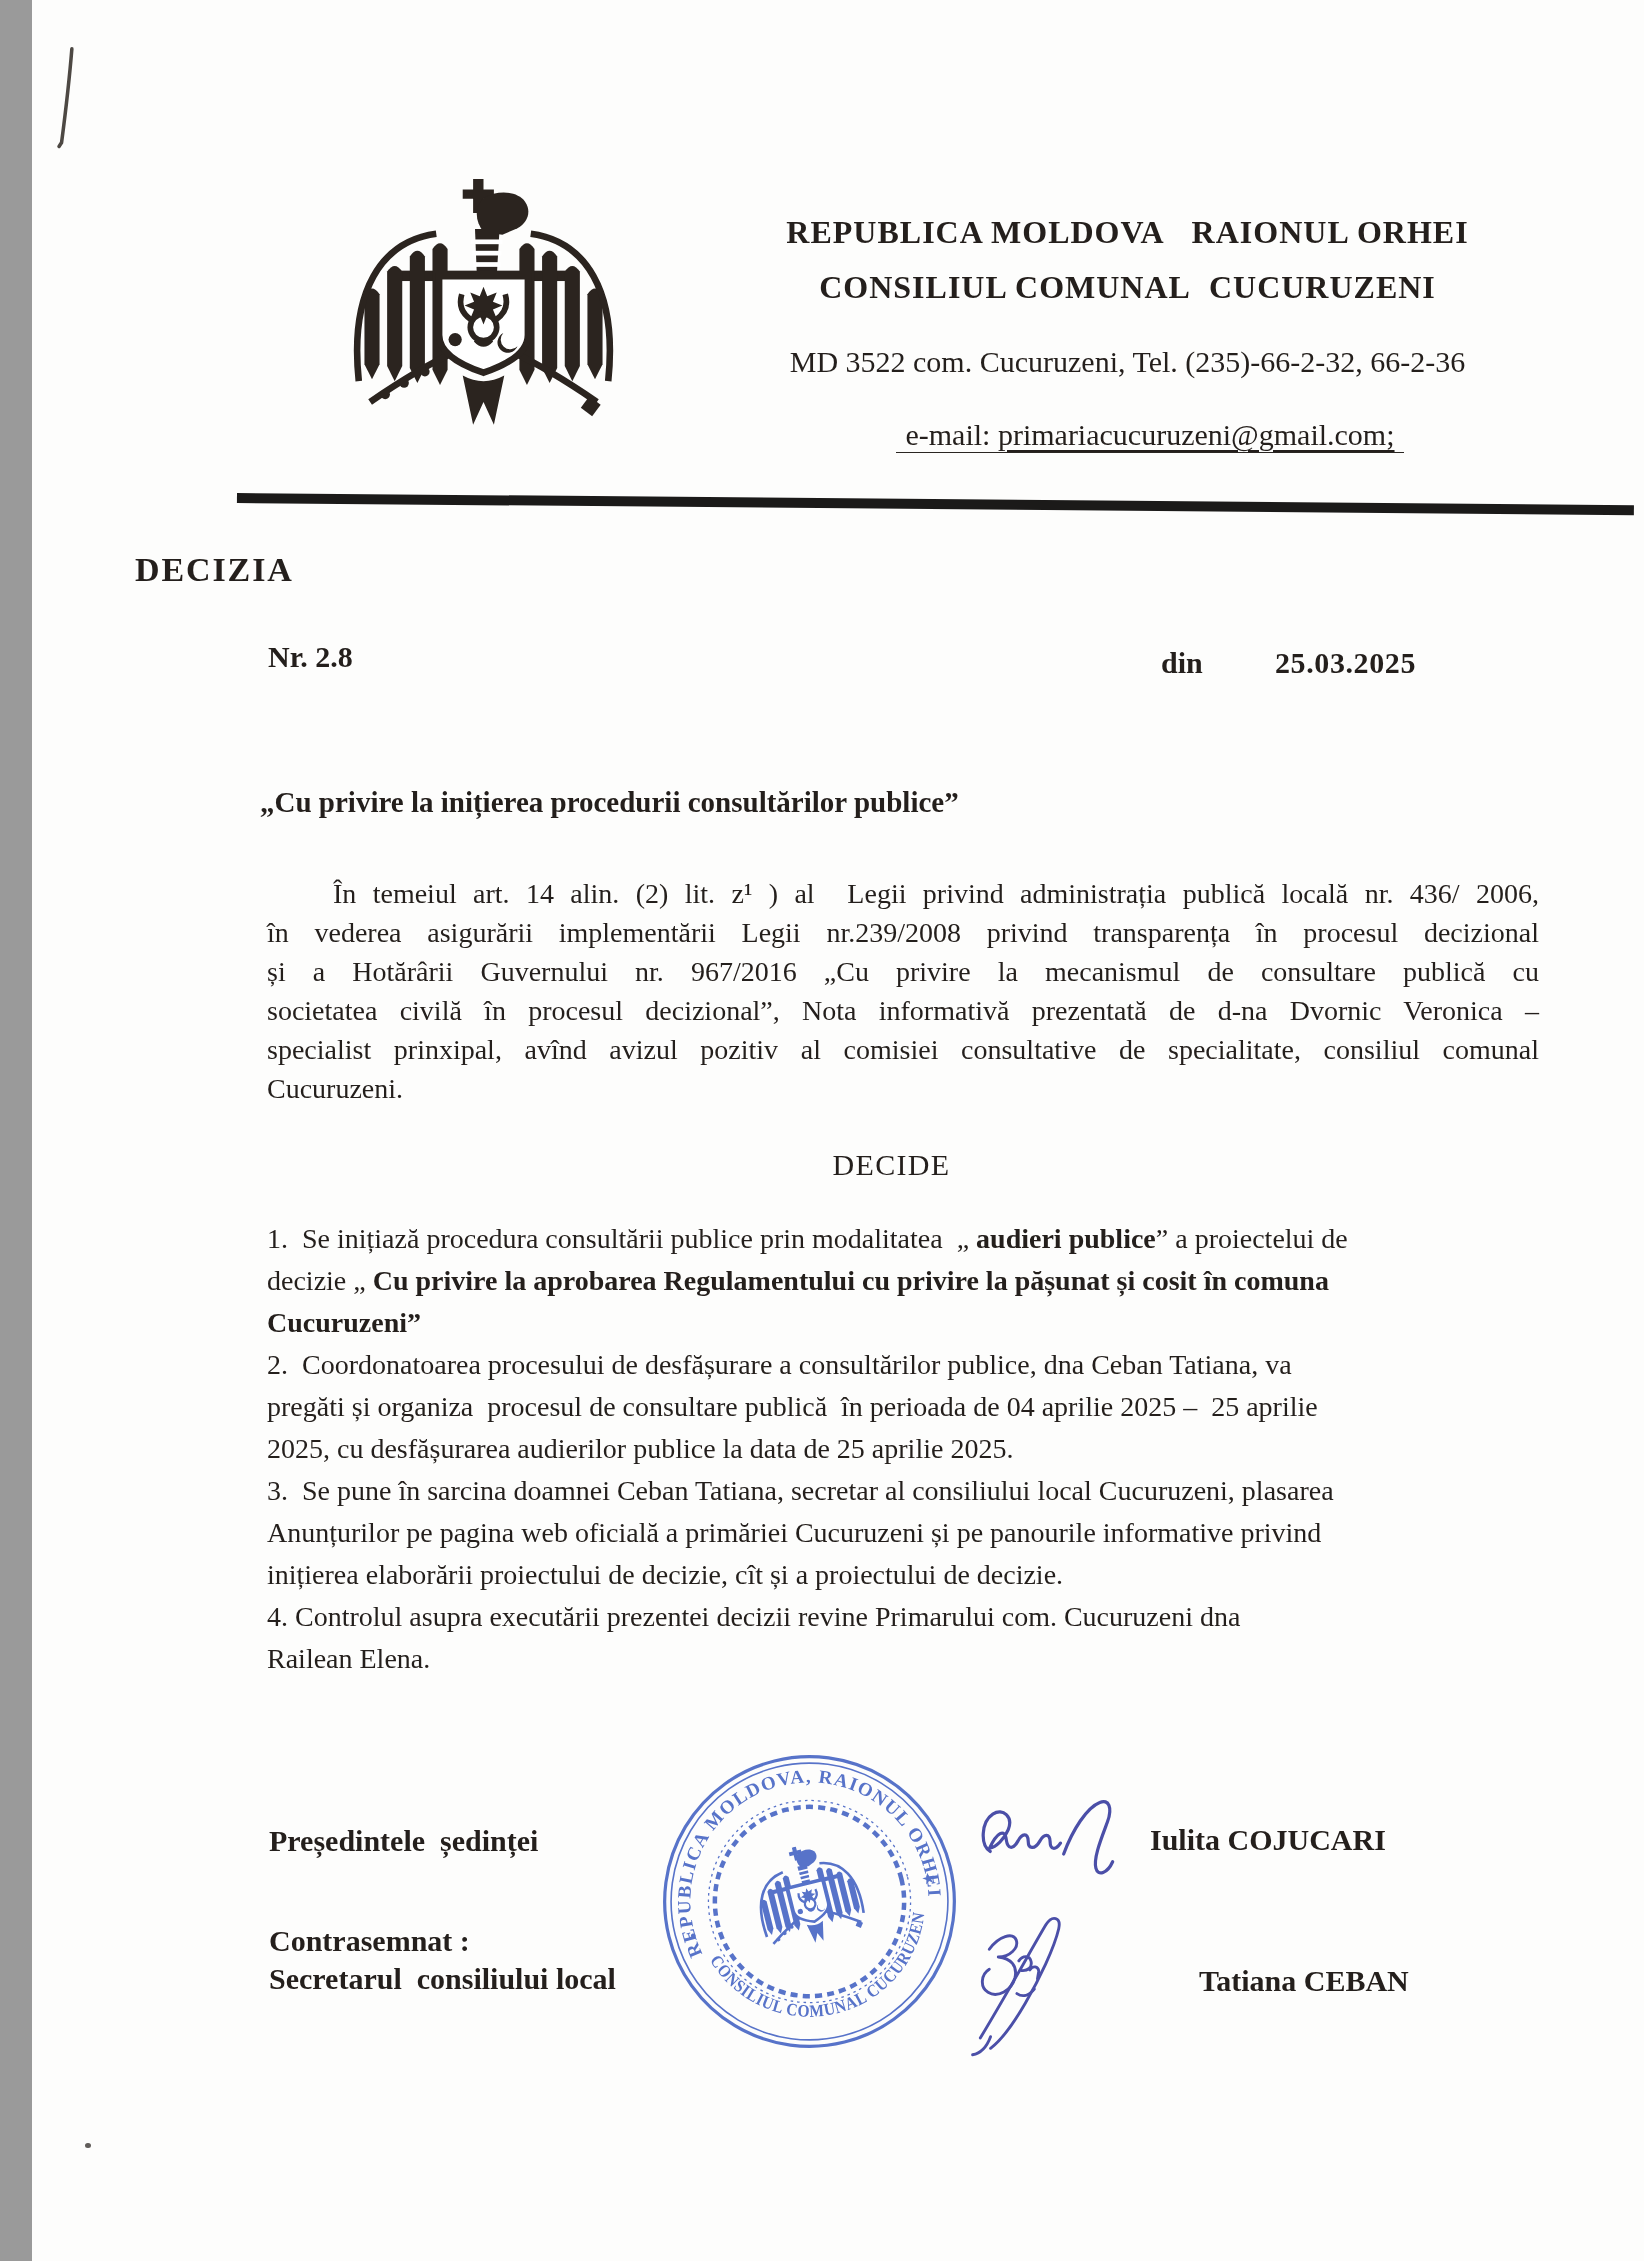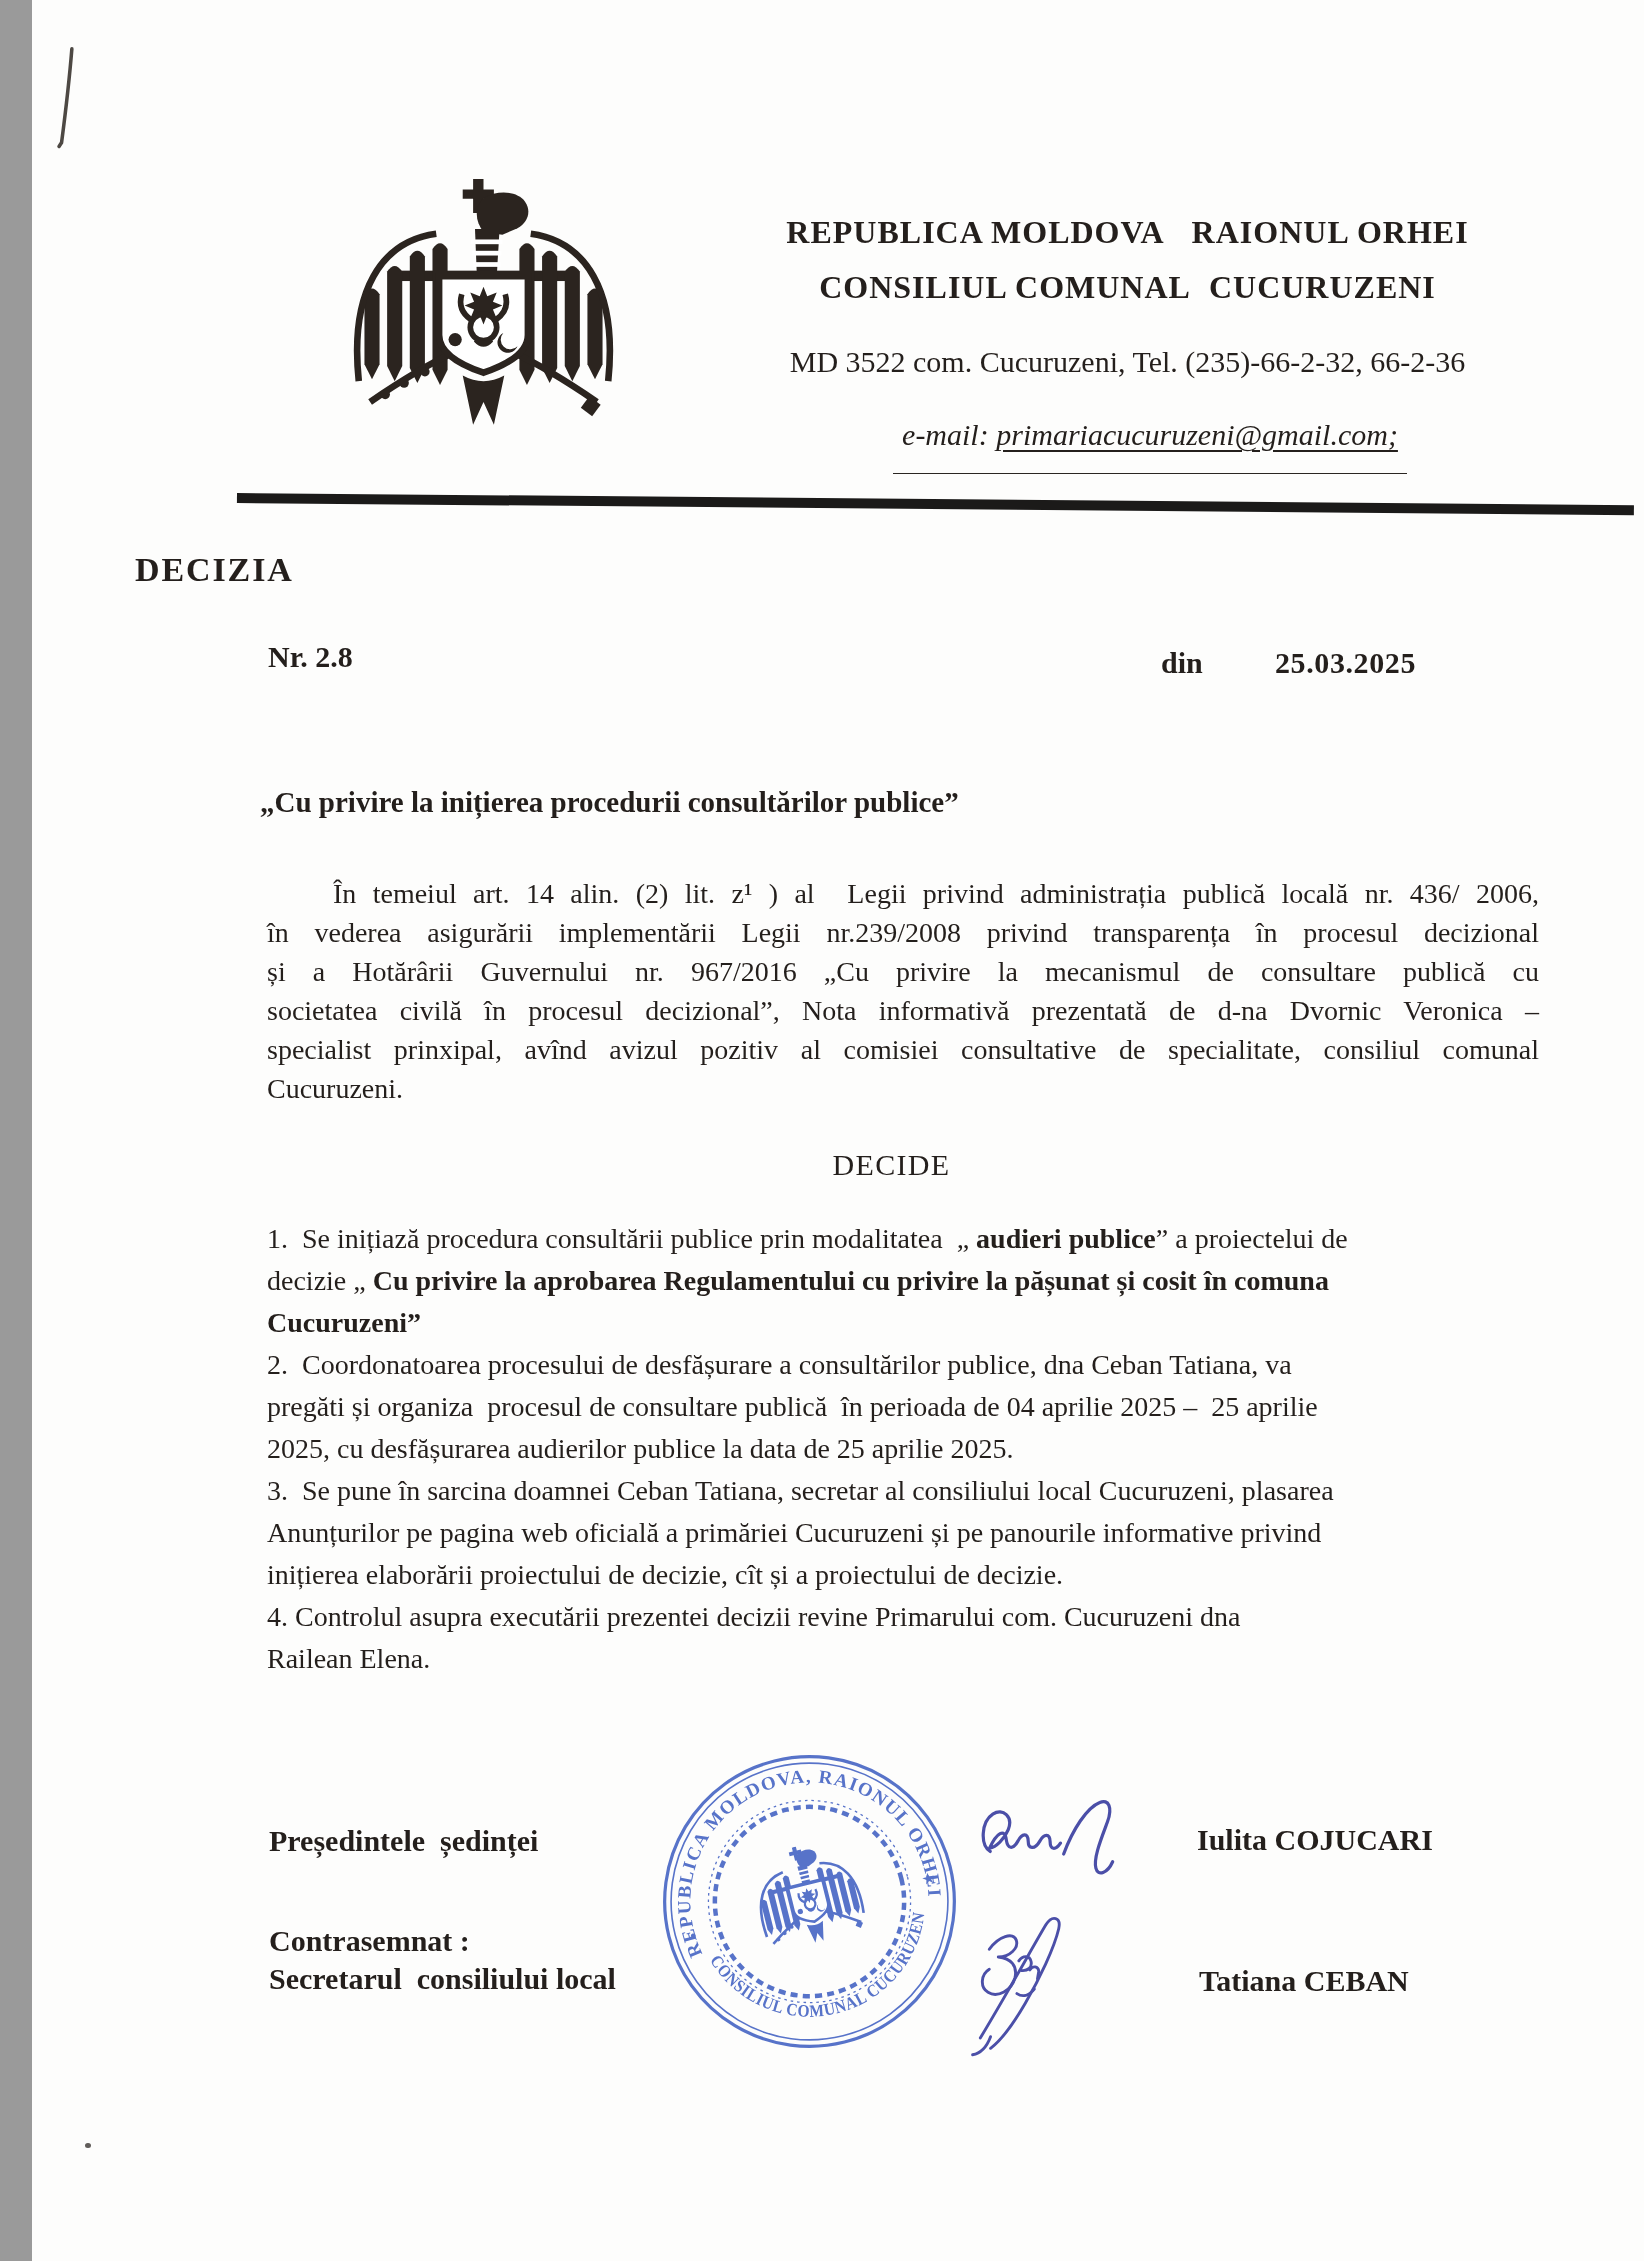--- a/index.html
+++ b/index.html
@@ -12,21 +12,21 @@
   }
   .abs { position:absolute; }
   .b { font-weight:bold; }
   .txt { white-space:pre-wrap; }
 
   
   .emblem-top { color:#2b241f; }
   .hdr-line { left:0; width:100%; text-align:center; white-space:pre-wrap; }
   .h1 { font-size:32px; font-weight:bold; letter-spacing:1px; }
   .h2 { font-size:30px; }
-  .email-wrap { display:inline-block; border-bottom:1.9px solid #2a2622; padding:0 9px 21px;font-style:italic; }
+  .email-wrap { display:inline-block; border-bottom:1.9px solid #2a2622; padding:0 9px 0; }
   .u { text-decoration:underline; text-decoration-thickness:1.9px; text-underline-offset:5.2px; }
 
   .rule { left:205px; top:493px; width:1397px; height:9.7px; background:#1b1a19;
           transform:rotate(0.5deg); transform-origin:left top; }
 
   .decizia { left:103px; top:551px; width:1540px; text-align:left;
              font-size:34px; font-weight:bold; letter-spacing:1.9px; }
   .nr { left:236px; top:640px; font-size:30px; font-weight:bold; }
   .din { left:1129px; top:646px; font-size:30px; font-weight:bold; }
   .date { left:1243px; top:646px; font-size:30px; font-weight:bold; letter-spacing:0.6px; }
@@ -146,21 +146,21 @@
     <div class="dline">pregăti și organiza&nbsp; procesul de consultare publică&nbsp; în perioada de 04 aprilie 2025 –&nbsp; 25 aprilie</div>
     <div class="dline">2025, cu desfășurarea audierilor publice la data de 25 aprilie 2025.</div>
     <div class="dline">3.&nbsp; Se pune în sarcina doamnei Ceban Tatiana, secretar al consiliului local Cucuruzeni, plasarea</div>
     <div class="dline">Anunțurilor pe pagina web oficială a primăriei Cucuruzeni și pe panourile informative privind</div>
     <div class="dline">inițierea elaborării proiectului de decizie, cît și a proiectului de decizie.</div>
     <div class="dline">4. Controlul asupra executării prezentei decizii revine Primarului com. Cucuruzeni dna</div>
     <div class="dline">Railean Elena.</div>
   </div>
 
   <div class="abs sig" style="left:237px;top:1824px">Președintele&nbsp; ședinței</div>
-  <div class="abs sig" style="left:1165px;top:1823px">Iulita COJUCARI</div>
+  <div class="abs sig" style="left:1118px;top:1823px">Iulita COJUCARI</div>
   <div class="abs sig" style="left:237px;top:1924px">Contrasemnat :</div>
   <div class="abs sig" style="left:237px;top:1962px">Secretarul&nbsp; consiliului local</div>
   <div class="abs sig" style="left:1167px;top:1964px">Tatiana CEBAN</div>
 
   <svg class="abs stamp" style="left:623px;top:1747px" width="309" height="309" viewBox="0 0 480 480">
     <g transform="rotate(-14 240 240)">
       <circle cx="240" cy="240" r="225" stroke="currentColor" stroke-width="5" fill="none"></circle>
       <circle cx="240" cy="240" r="215" stroke="currentColor" stroke-width="2.5" fill="none"></circle>
       <circle cx="240" cy="240" r="157" stroke="currentColor" stroke-width="2" fill="none" stroke-dasharray="4 6"></circle>
       <circle cx="240" cy="240" r="147" stroke="currentColor" stroke-width="7" fill="none" stroke-dasharray="11 8"></circle>

